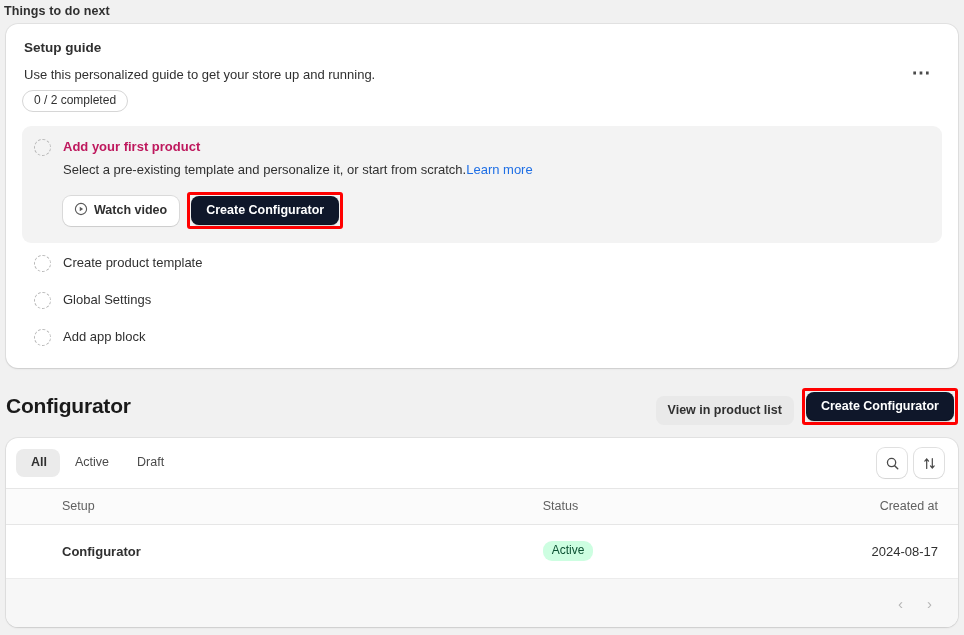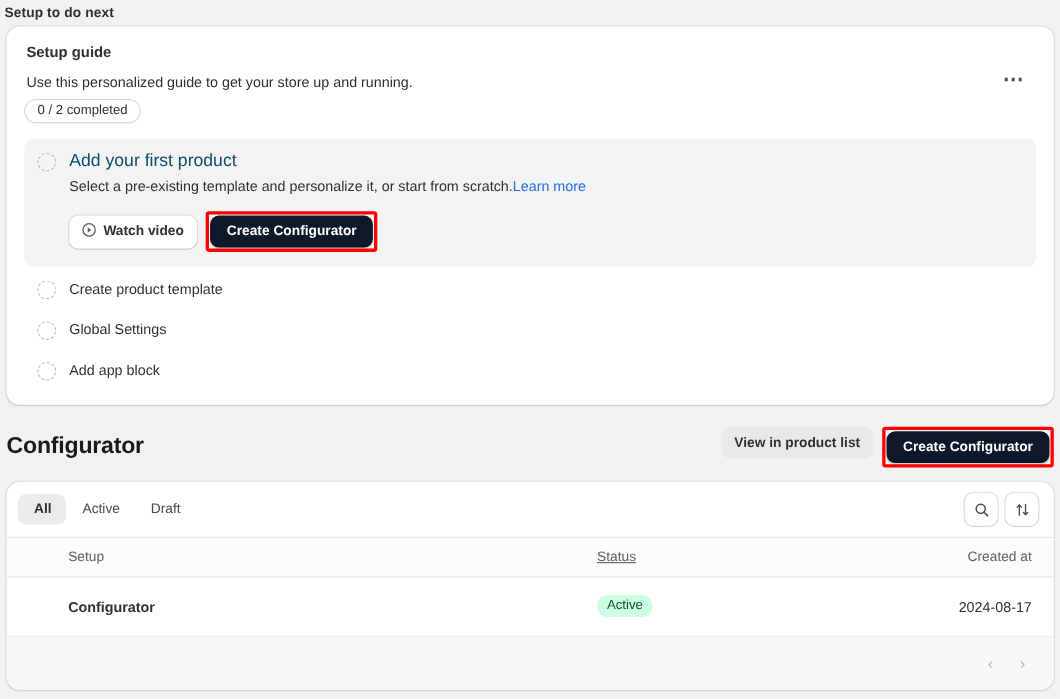--- a/index.html
+++ b/index.html
@@ -104,23 +104,23 @@
     width: 17px;
     height: 17px;
     border-radius: 50%;
     border: 1.6px dashed #b5b5b5;
     margin-right: 12px;
     margin-top: 1px;
     box-sizing: border-box;
   }
   .task-body { flex: 1 1 auto; min-width: 0; }
   .task-title {
-    font-size: 16px;
-    font-weight: 400;
-    color: #0c4a6e;
+    font-size: 13px;
+    font-weight: 700;
+    color: #be185d;
     line-height: 17px;
   }
   .task.idle .task-title {
     font-weight: 400;
     color: #303030;
     font-size: 13px;
   }
   .task-desc {
     font-size: 13px;
     color: #303030;
@@ -188,21 +188,21 @@
     height: 36px;
   }
   .config-title {
     font-size: 21px;
     font-weight: 700;
     color: #1a1a1a;
     letter-spacing: -0.2px;
   }
   .config-actions {
     display: flex;
-    align-items: flex-start;
+    align-items: flex-end;
     gap: 8px;
   }
 
   
   .list-card {
     margin: 0 6px;
     overflow: hidden;
   }
   .tabs-row {
     display: flex;
@@ -268,21 +268,21 @@
     text-align: left;
   }
   .data-table td {
     font-size: 13px;
     color: #303030;
     padding: 16px 0 17px 0;
     border-bottom: 1px solid #ececec;
     text-align: left;
   }
   .col-title  { width: 55%; padding-left: 56px !important; }
-  .col-status { width: 23%; text-decoration: underline; }
+  .col-status { width: 23%; }
   .col-date   { width: 22%; text-align: right !important; padding-right: 20px !important; }
   td.col-title { font-weight: 700; }
   .badge-active {
     display: inline-block;
     background: #cdfee1;
     color: #0c5132;
     font-size: 12px;
     font-weight: 500;
     border-radius: 9px;
     padding: 3px 9px 4px 9px;
@@ -304,21 +304,21 @@
     cursor: default;
     user-select: none;
     padding: 2px 4px;
   }
 </style>
 </head>
 <body>
 
 <div class="page">
 
-  <div class="section-heading">Setup to do next</div>
+  <div class="section-heading">Things to do next</div>
 
   <div class="card setup-card">
 
     <div class="menu-dots">⋯</div>
 
     <div class="setup-title">Setup guide</div>
     <div class="setup-desc">Use this personalized guide to get your store up and running.</div>
     <div class="progress-pill">0 / 2 completed</div>
 
     <div class="task-list">

